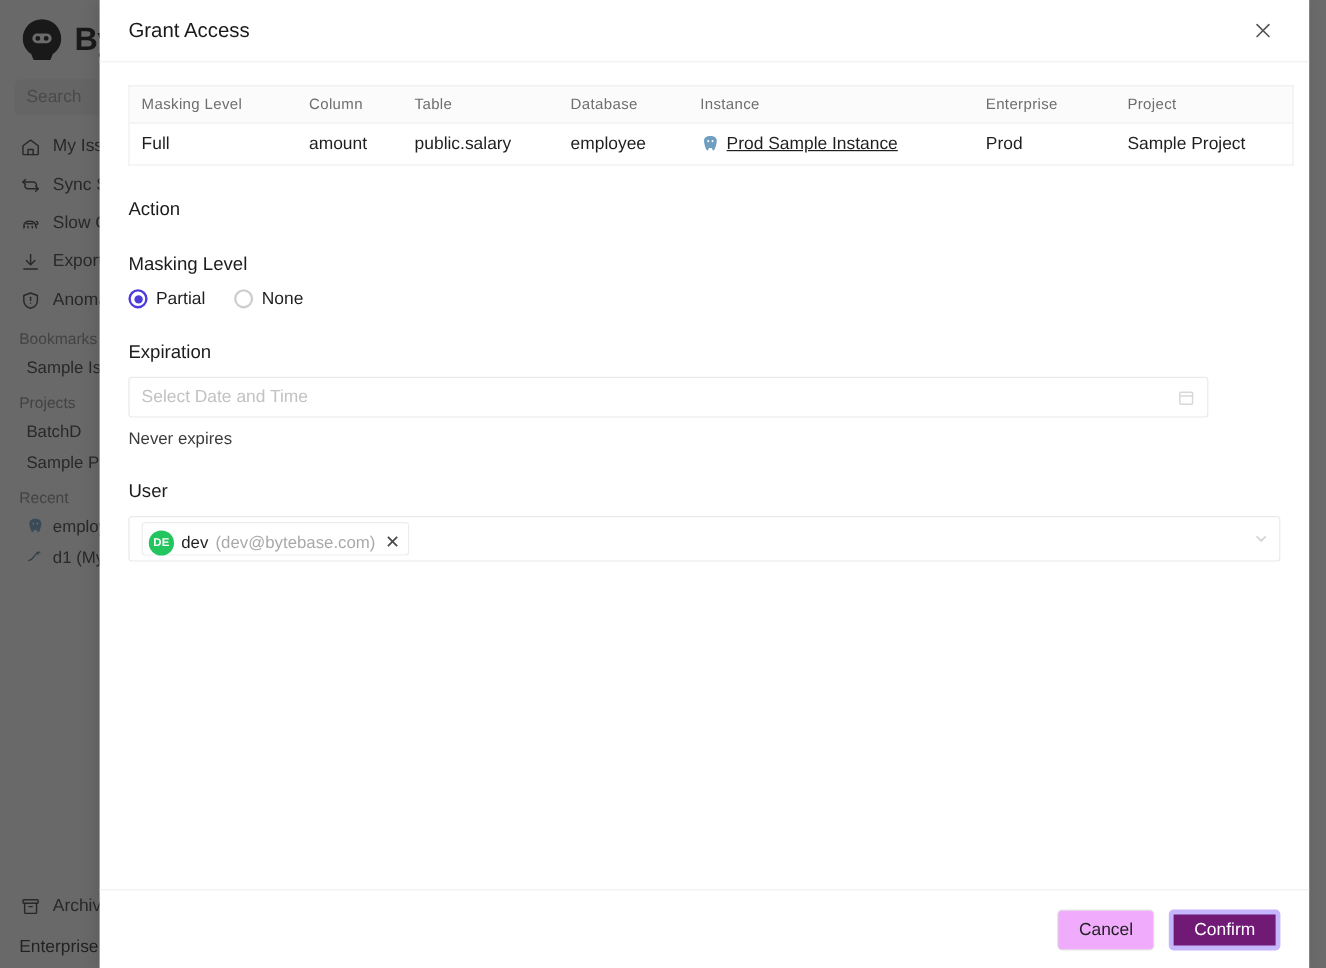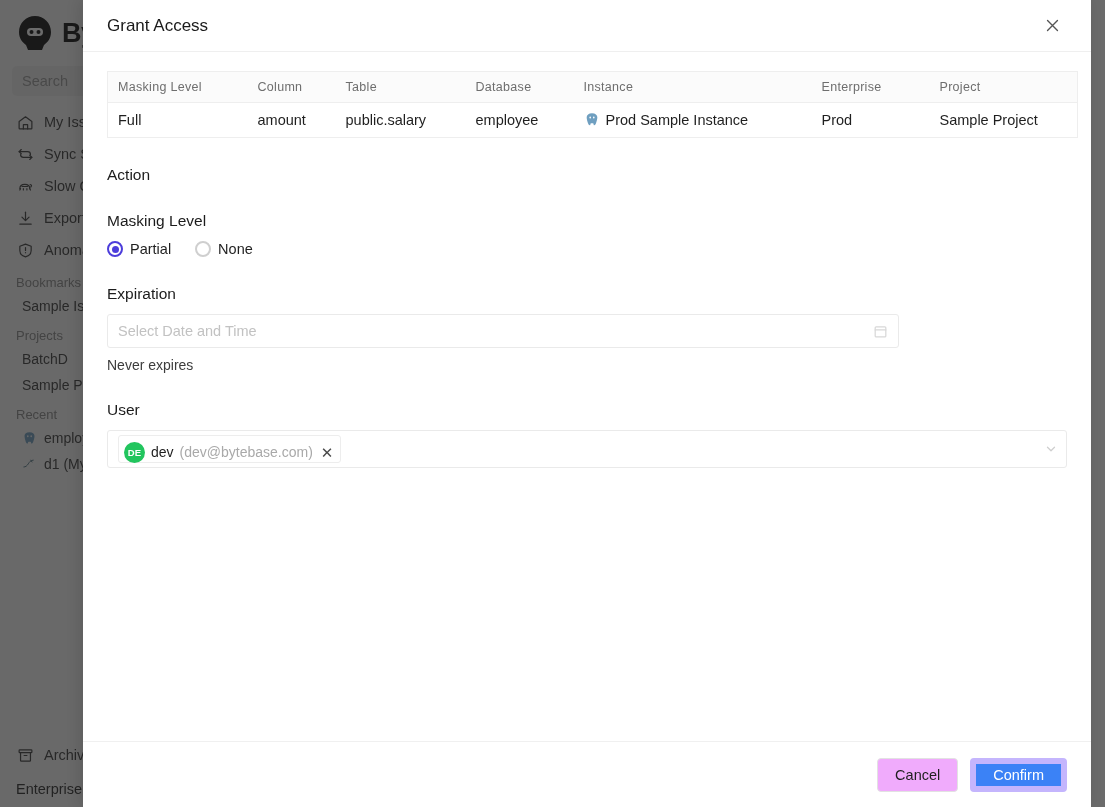--- a/index.html
+++ b/index.html
@@ -192,20 +192,21 @@
   .col-table { width: 130px; }
   .col-db    { width: 108px; }
   .col-inst  { width: 238px; }
   .col-env   { width: 118px; }
   .col-proj  { width: 148px; }
 
   .cell-inline {
     display: flex;
     align-items: center;
     gap: 6px;
+    text-decoration: underline;
   }
   .pg-icon { width: 16px; height: 16px; flex: 0 0 16px; display: block; }
 
   
   .field-label {
     font-size: 15.5px;
     color: #1c1c1c;
     margin: 28px 0 11px 0;
   }
 
@@ -244,21 +245,21 @@
   .rb.checked { border-color: #4c3ddb; }
   .rb.checked::after {
     content: "";
     width: 7px; height: 7px;
     border-radius: 50%;
     background: #4c3ddb;
   }
 
   
   .date-input {
-    width: 792px;
+    width: 900px;
     height: 34px;
     border: 1px solid #eaeaea;
     border-radius: 3px;
     display: flex;
     align-items: center;
     padding: 0 10px;
     font-size: 14.5px;
     color: #c2c2c2;
   }
   .date-input .ph { flex: 1 1 auto; }
@@ -333,22 +334,22 @@
     justify-content: center;
     padding: 0 17px;
     white-space: nowrap;
   }
   .btn-secondary {
     background: #f0abfc;
     border: 1px solid #e2e2e2;
     color: #1f1f1f;
   }
   .btn-primary {
-    background: #3b82f6;
-    border: 6px solid #c4b5fd;
+    background: #701a75;
+    border: 4px solid #c4b5fd;
     color: #ffffff;
   }
 </style>
 </head>
 <body>
 
 <div id="app-background">
 
   <div class="sidebar">
 

